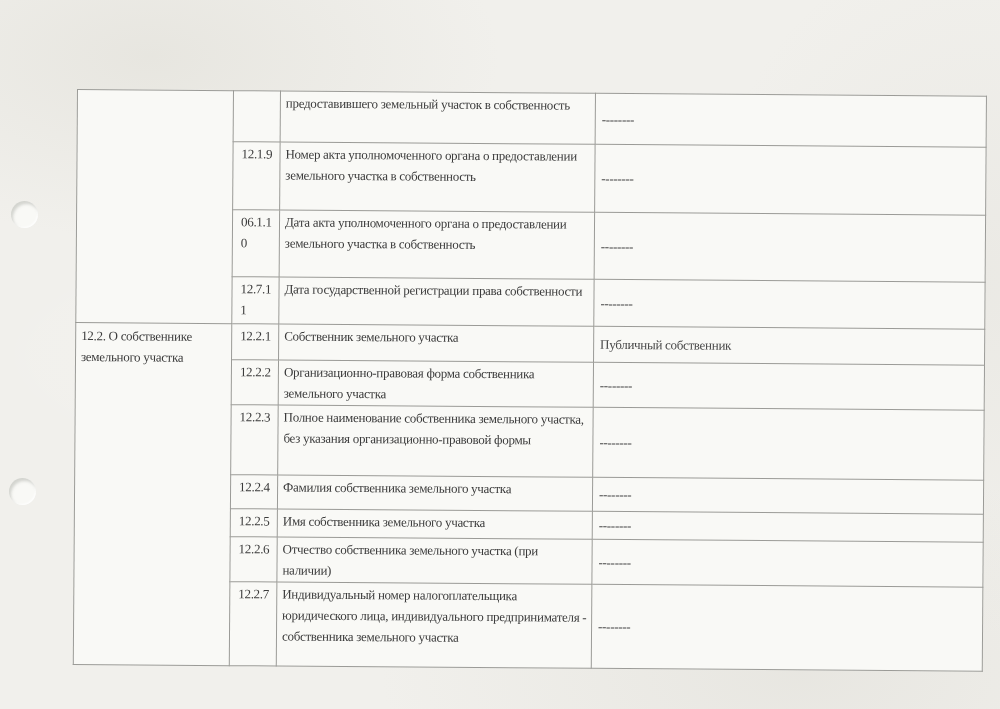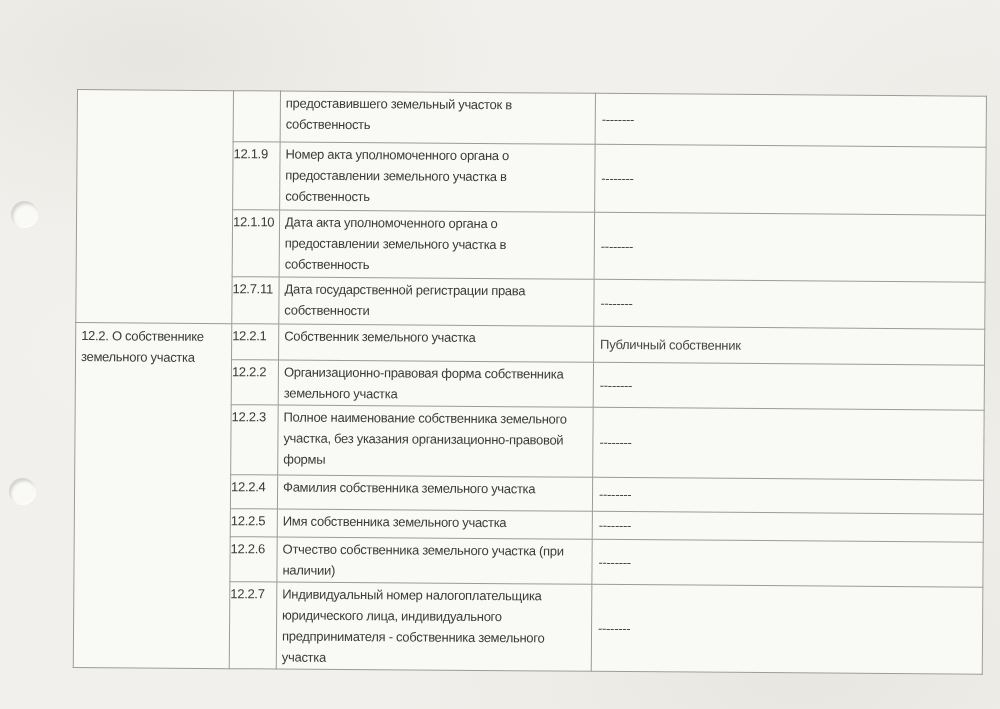--- a/index.html
+++ b/index.html
@@ -10,21 +10,21 @@
     position: relative;
     overflow: hidden;
     background-color: #f1f0ec;
     background-image:
       radial-gradient(ellipse 500px 260px at 15% 8%, rgba(213,211,201,0.35), transparent 70%),
       radial-gradient(ellipse 600px 300px at 80% 95%, rgba(210,208,199,0.30), transparent 70%),
       radial-gradient(ellipse 400px 500px at 98% 40%, rgba(216,214,206,0.25), transparent 70%),
       radial-gradient(ellipse 700px 200px at 50% 50%, rgba(255,255,255,0.35), transparent 75%);
     font-family: "Liberation Sans", "DejaVu Sans", sans-serif;
   }
-  .page { position: absolute; inset: 0; }
+  .page { position: absolute; inset: 0; font-family: Liberation Serif, serif; }
 
   
   .hole {
     position: absolute;
     width: 27px; height: 27px;
     border-radius: 50%;
     background: #f9f9f6;
     box-shadow: inset 2px 3px 3px rgba(140,142,136,0.35), inset -1px -1px 2px rgba(255,255,255,0.8);
   }
   .hole-1 { left: 11px; top: 201px; }
@@ -52,21 +52,21 @@
     border: 1px solid #9b9b97;
     vertical-align: top;
     font-size: 13px;
     line-height: 21px;
     letter-spacing: -0.3px;
     color: #3b3b3b;
     overflow: hidden;
     box-sizing: border-box;
   }
   td.sec  { padding: 2px 5px 2px 5px; }
-  td.num  { padding: 1px 2px 1px 0; word-break: break-all; }
+  td.num  { padding: 1px 2px 1px 8px; word-break: break-all; }
   td.desc { padding: 1px 4px 1px 5px; }
   td.val  { vertical-align: middle; padding: 1px 4px 1px 6px; color: #474747; }
 
   tr.r0  { height: 51px; }
   tr.r1  { height: 68px; }
   tr.r2  { height: 67px; }
   tr.r3  { height: 47px; }
   tr.r4  { height: 36px; }
   tr.r5  { height: 45px; }
   tr.r6  { height: 70px; }
@@ -97,21 +97,21 @@
           <td class="num"></td>
           <td class="desc">предоставившего земельный участок в собственность</td>
           <td class="val">--------</td>
         </tr>
         <tr class="r1">
           <td class="num">12.1.9</td>
           <td class="desc">Номер акта уполномоченного органа о предоставлении земельного участка в собственность</td>
           <td class="val">--------</td>
         </tr>
         <tr class="r2">
-          <td class="num">12.1.10</td>
+          <td class="num">06.1.10</td>
           <td class="desc">Дата акта уполномоченного органа о предоставлении земельного участка в собственность</td>
           <td class="val">--------</td>
         </tr>
         <tr class="r3">
           <td class="num">12.7.11</td>
           <td class="desc">Дата государственной регистрации права собственности</td>
           <td class="val">--------</td>
         </tr>
         <tr class="r4">
           <td class="sec" rowspan="7">12.2. О собственнике земельного участка</td>

